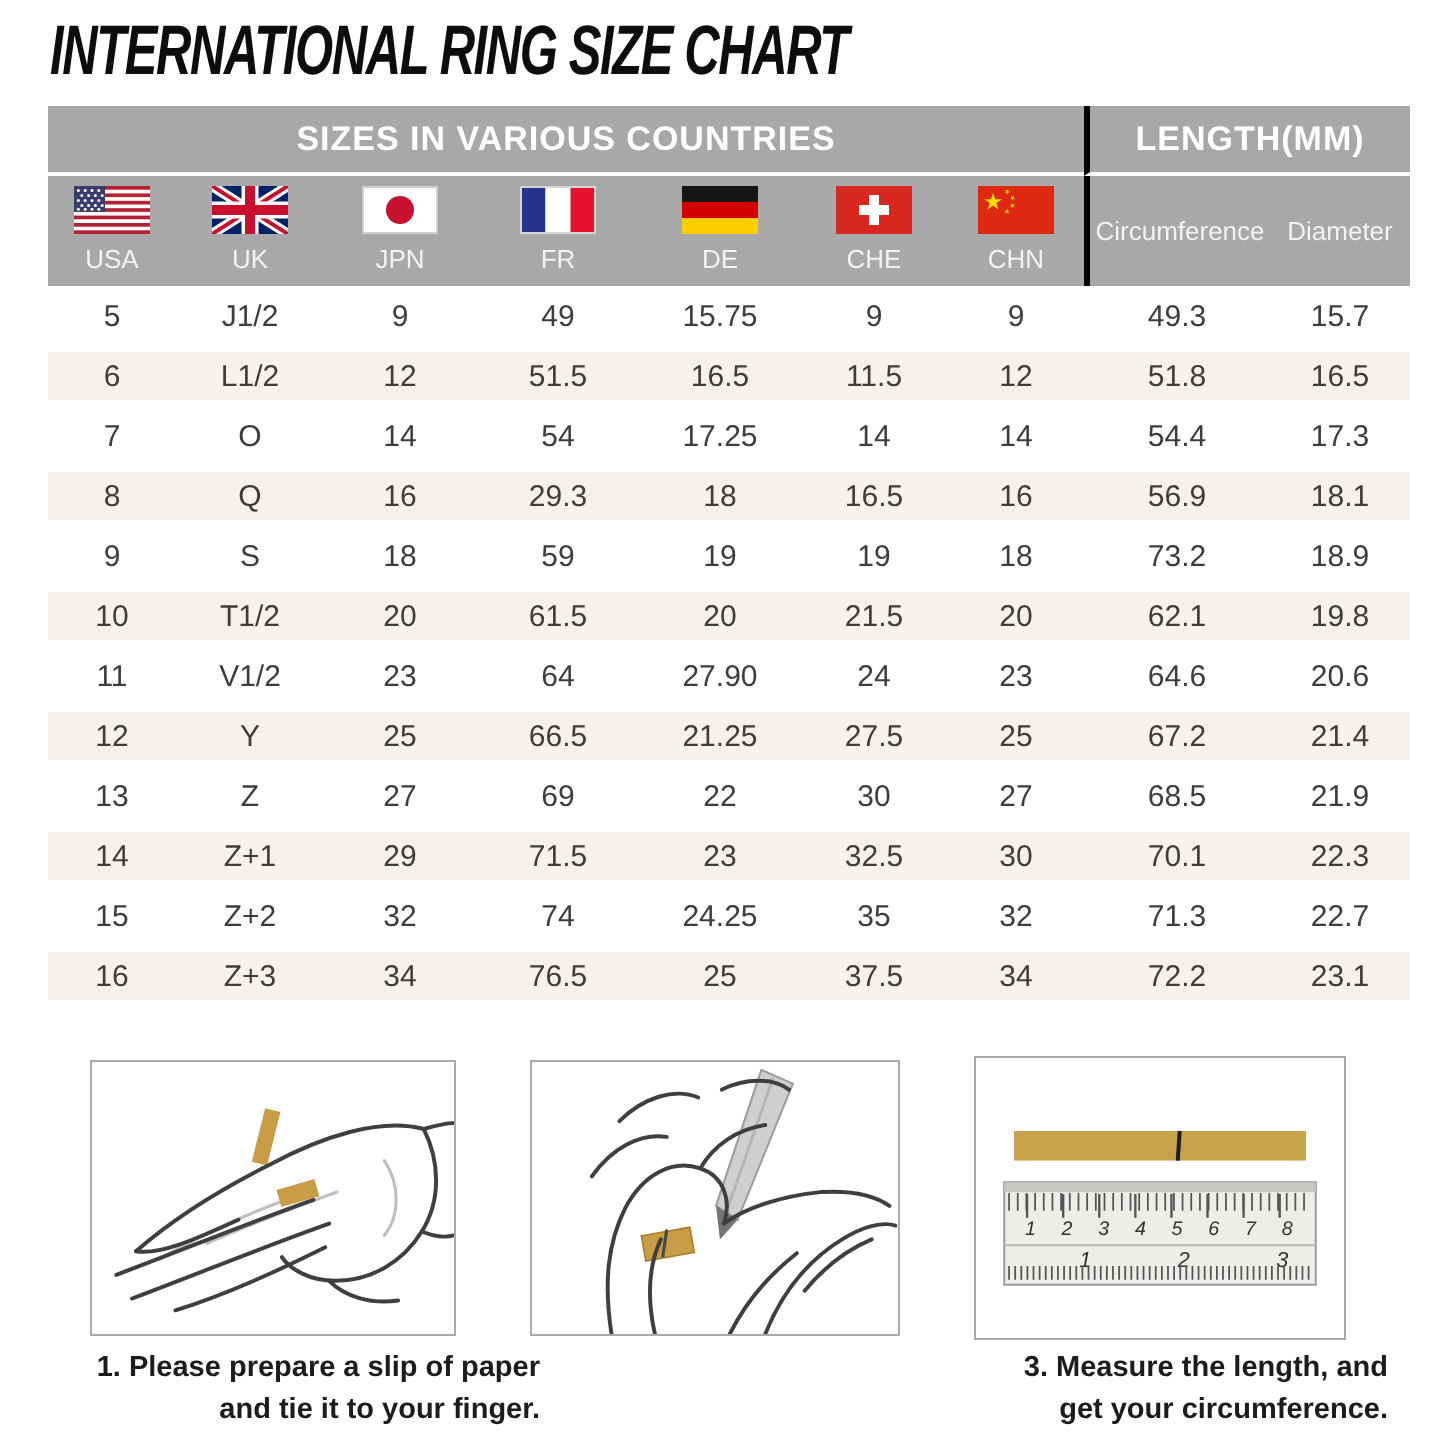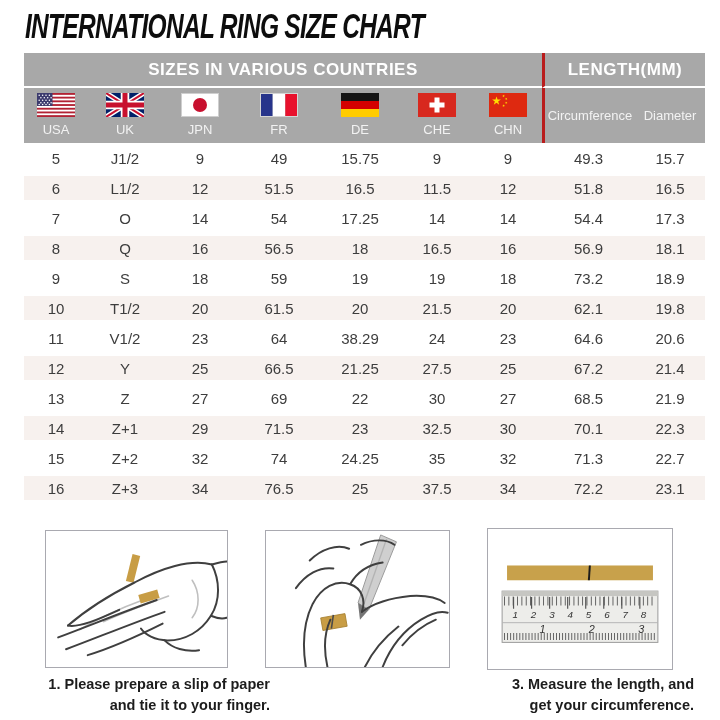--- a/index.html
+++ b/index.html
@@ -22,21 +22,21 @@
 
   tr.band1 th{
     background:#a8a8a8; color:#fff; font-weight:bold;
     font-size:17px; letter-spacing:0.5px; height:35px;
     border-bottom:2px solid #fff;
   }
   tr.band2 th{
     background:#a8a8a8; color:#f2f2f2; font-weight:normal;
     font-size:13px; height:52px; padding-top:5px; padding-bottom:6px;
   }
-  th.len-sep{ border-left:3px solid #b91c1c; }
+  th.len-sep{ border-left:3px solid #000000; }
   tr.band2 th .flag{ display:block; margin:0 auto 5px auto; }
   tr.band2 th .cc{ display:block; }
   th.len-col{ font-size:13px; vertical-align:bottom; padding-bottom:10px; }
 
   tbody td{
     height:30px; font-size:15px; color:#3d3d3d; background:#fff;
   }
   tbody tr:nth-child(even) td{
     background-image:linear-gradient(to bottom,
       #fff 0px, #fff 3px, #f7f1ee 3px, #f7f1ee 27px, #fff 27px, #fff 30px);
@@ -220,21 +220,21 @@
           <td>17.25</td>
           <td>14</td>
           <td>14</td>
           <td>54.4</td>
           <td>17.3</td>
         </tr>
         <tr>
           <td>8</td>
           <td>Q</td>
           <td>16</td>
-          <td>56.5</td>
+          <td>29.3</td>
           <td>18</td>
           <td>16.5</td>
           <td>16</td>
           <td>56.9</td>
           <td>18.1</td>
         </tr>
         <tr>
           <td>9</td>
           <td>S</td>
           <td>18</td>
@@ -254,21 +254,21 @@
           <td>21.5</td>
           <td>20</td>
           <td>62.1</td>
           <td>19.8</td>
         </tr>
         <tr>
           <td>11</td>
           <td>V1/2</td>
           <td>23</td>
           <td>64</td>
-          <td>38.29</td>
+          <td>27.90</td>
           <td>24</td>
           <td>23</td>
           <td>64.6</td>
           <td>20.6</td>
         </tr>
         <tr>
           <td>12</td>
           <td>Y</td>
           <td>25</td>
           <td>66.5</td>

